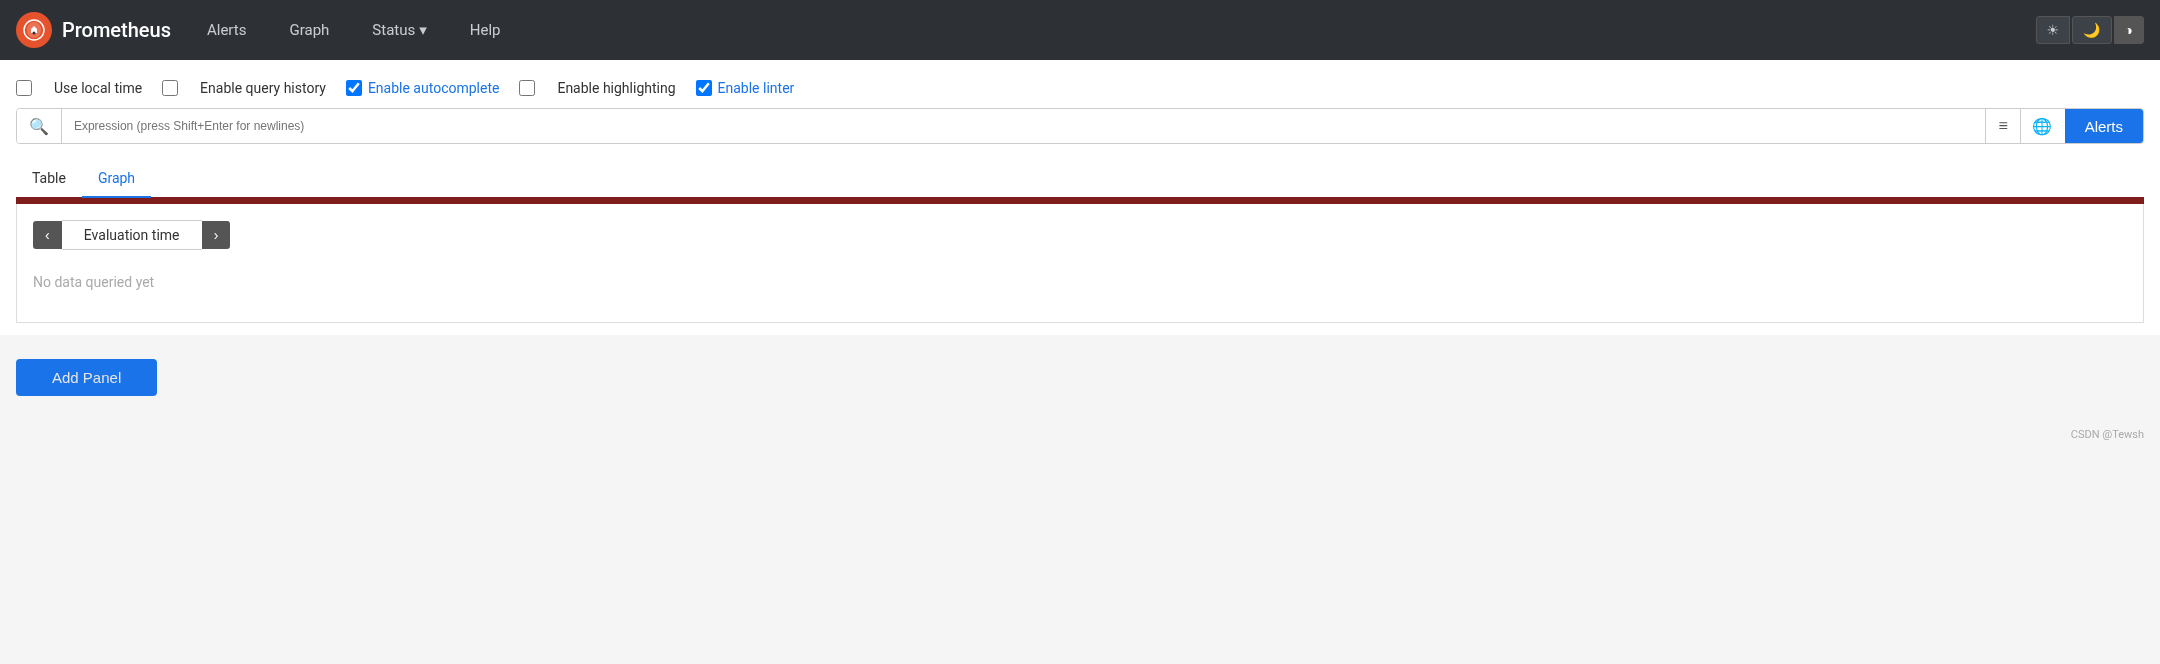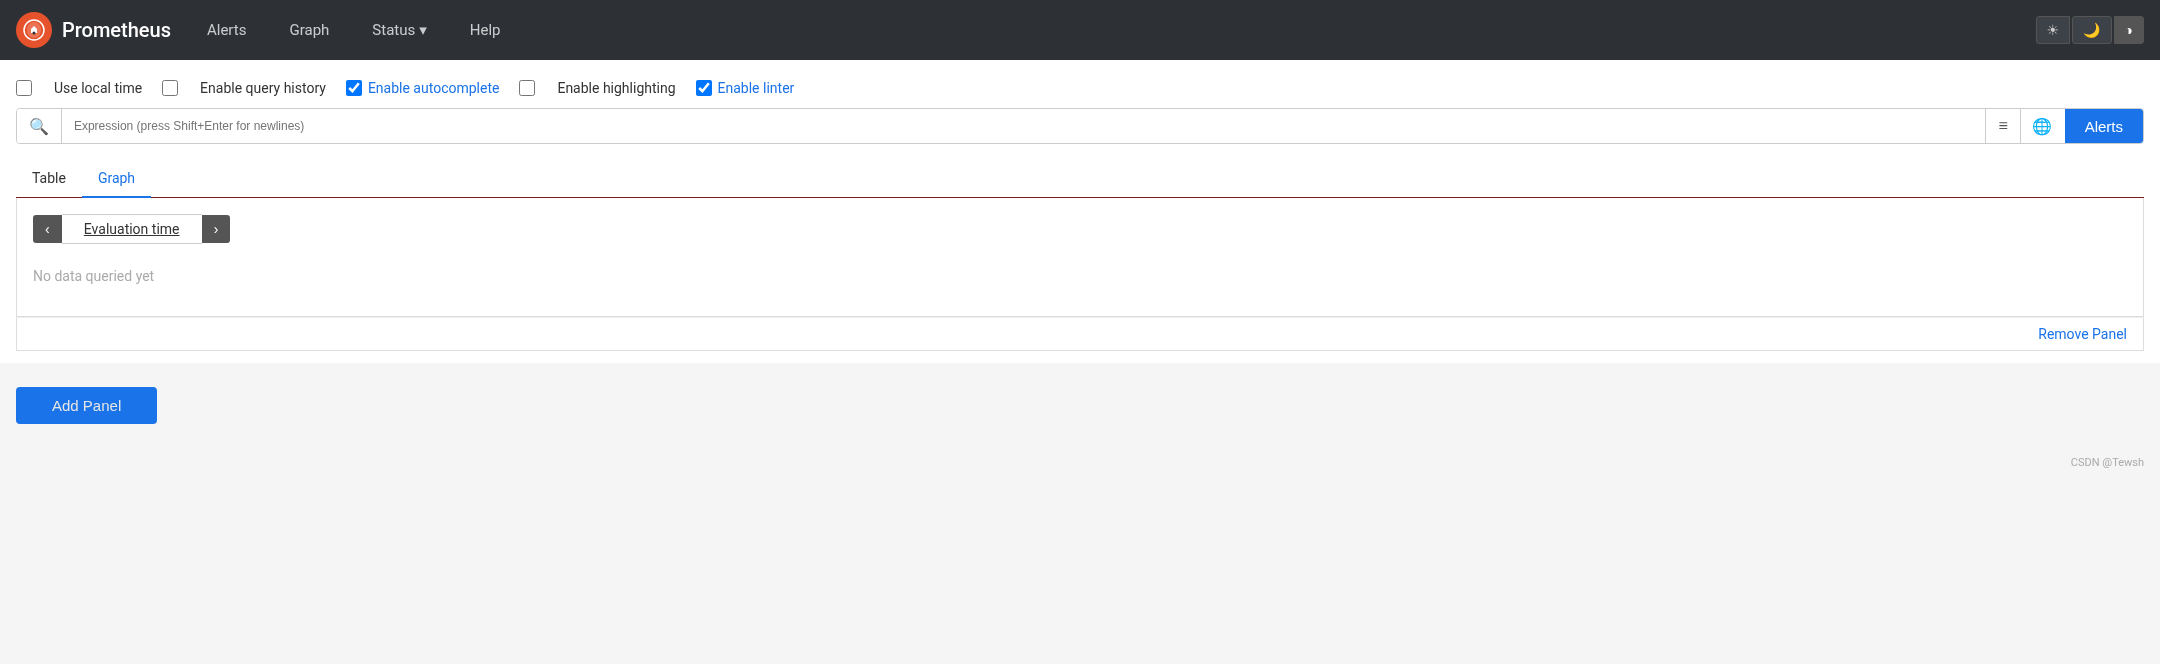--- a/index.html
+++ b/index.html
@@ -159,21 +159,21 @@
       padding: 0 20px;
       cursor: pointer;
       font-size: 15px;
       font-weight: 500;
       white-space: nowrap;
     }
 
     
     .tabs-row {
       display: flex;
-      border-bottom: 1px solid #7f1d1d;
+      border-bottom: 7px solid #7f1d1d;
       margin-bottom: 0;
     }
     .tab-item {
       padding: 10px 16px;
       cursor: pointer;
       font-size: 14px;
       color: #333;
       border-bottom: 2px solid transparent;
       margin-bottom: -1px;
     }
@@ -210,21 +210,20 @@
     .time-nav-label {
       background: #fff;
       border: 1px solid #ccc;
       border-left: none;
       border-right: none;
       padding: 6px 20px;
       font-size: 14px;
       color: #333;
       min-width: 140px;
       text-align: center;
-      text-decoration: underline;
     }
 
     
     .no-data {
       color: #aaa;
       font-size: 14px;
       padding: 8px 0 16px 0;
     }
 
     
@@ -353,23 +352,20 @@
 
       <div class="time-nav">
         <button class="time-nav-btn" style="border-radius:3px 0 0 3px;">‹</button>
         <div class="time-nav-label">Evaluation time</div>
         <button class="time-nav-btn" style="border-radius:0 3px 3px 0;">›</button>
       </div>
 
       <div class="no-data">No data queried yet</div>
     </div>
 
-    <div class="panel-actions">
-      <a class="remove-panel-link">Remove Panel</a>
-    </div>
 
   </div>
 </div>
 
 <div class="add-panel-section">
   <button class="add-panel-btn">Add Panel</button>
 </div>
 
 <div class="footer">
   <span>CSDN @Tewsh</span>

